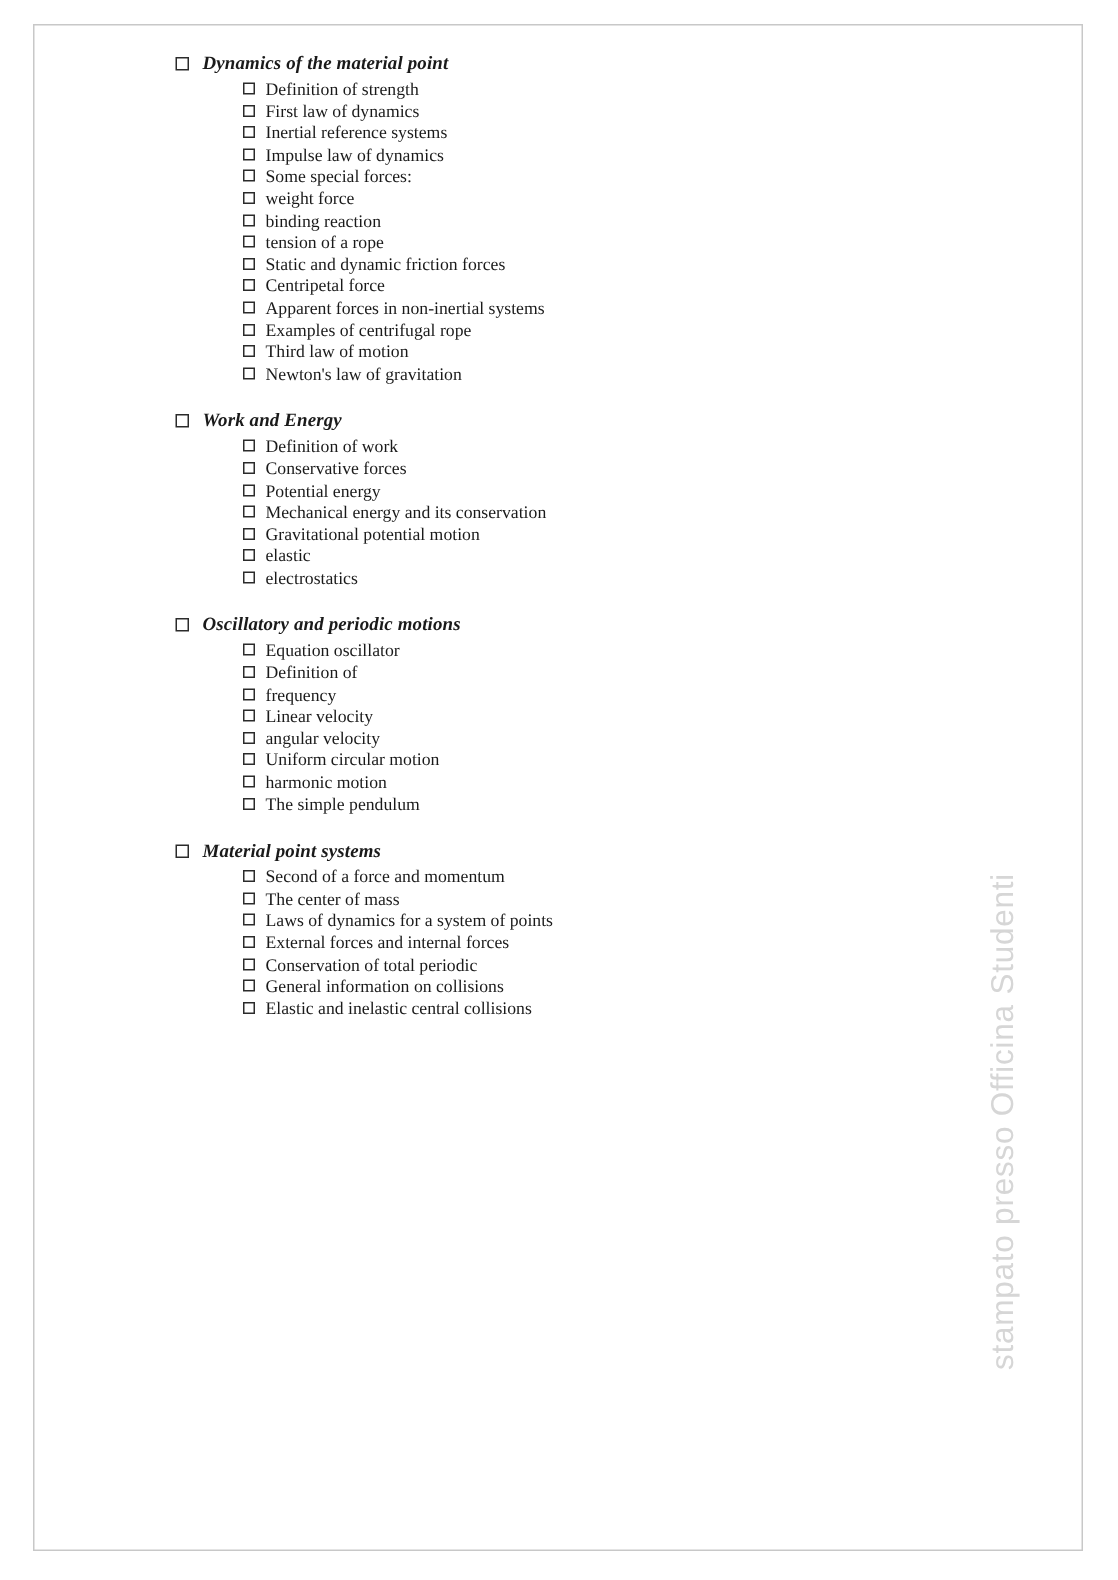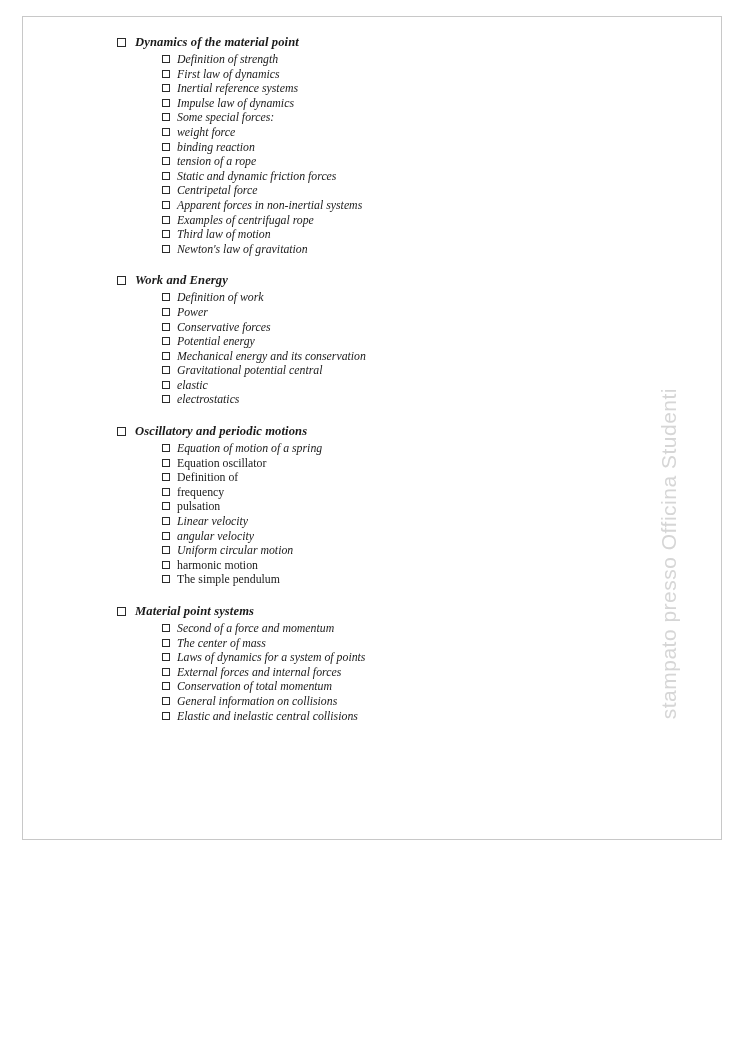--- a/index.html
+++ b/index.html
@@ -12,21 +12,21 @@
     height: 1053px;
     font-family: "Liberation Serif", serif;
     position: relative;
     overflow: hidden;
   }
   .page {
     position: absolute;
     left: 22px;
     top: 16px;
     width: 700px;
-    height: 824px;
+    height: 1018px;
     border: 1px solid #c8c8c8;
     background: #ffffff;
     box-sizing: border-box;
     overflow: hidden;
   }
   .content {
     position: absolute;
     left: 72px;
     top: 18px;
     width: 560px;
@@ -66,21 +66,20 @@
     font-family: "Liberation Serif", serif;
     font-weight: bold;
     font-style: italic;
     font-size: 12.6px;
     line-height: 14px;
     color: #1a1a1a;
     letter-spacing: 0.1px;
   }
   .item-text {
     font-family: "Liberation Serif", serif;
-    font-style: italic;
     font-size: 11.8px;
     line-height: 14px;
     color: #1a1a1a;
     white-space: nowrap;
   }
   .item-text.upright {
     font-style: normal;
   }
   .watermark {
     position: absolute;
@@ -168,74 +167,62 @@
         <div class="heading-row">
           <span class="cb big"></span>
           <span class="heading-text">Work and Energy</span>
         </div>
         <div class="item-row">
           <span class="cb"></span>
           <span class="item-text">Definition of work</span>
         </div>
         <div class="item-row">
           <span class="cb"></span>
-          <span class="item-text">Power</span>
-        </div>
-        <div class="item-row">
-          <span class="cb"></span>
           <span class="item-text">Conservative forces</span>
         </div>
         <div class="item-row">
           <span class="cb"></span>
           <span class="item-text">Potential energy</span>
         </div>
         <div class="item-row">
           <span class="cb"></span>
           <span class="item-text">Mechanical energy and its conservation</span>
         </div>
         <div class="item-row">
           <span class="cb"></span>
-          <span class="item-text">Gravitational potential central</span>
+          <span class="item-text">Gravitational potential motion</span>
         </div>
         <div class="item-row">
           <span class="cb"></span>
           <span class="item-text">elastic</span>
         </div>
         <div class="item-row">
           <span class="cb"></span>
           <span class="item-text">electrostatics</span>
         </div>
       </div>
       <div class="section">
         <div class="heading-row">
           <span class="cb big"></span>
           <span class="heading-text">Oscillatory and periodic motions</span>
         </div>
         <div class="item-row">
           <span class="cb"></span>
-          <span class="item-text">Equation of motion of a spring</span>
-        </div>
-        <div class="item-row">
-          <span class="cb"></span>
           <span class="item-text upright">Equation oscillator</span>
         </div>
         <div class="item-row">
           <span class="cb"></span>
           <span class="item-text upright">Definition of</span>
         </div>
         <div class="item-row">
           <span class="cb"></span>
           <span class="item-text upright">frequency</span>
         </div>
         <div class="item-row">
           <span class="cb"></span>
-          <span class="item-text upright">pulsation</span>
-        </div>
-        <div class="item-row">
-          <span class="cb"></span>
           <span class="item-text">Linear velocity</span>
         </div>
         <div class="item-row">
           <span class="cb"></span>
           <span class="item-text">angular velocity</span>
         </div>
         <div class="item-row">
           <span class="cb"></span>
           <span class="item-text">Uniform circular motion</span>
         </div>
@@ -264,21 +251,21 @@
         <div class="item-row">
           <span class="cb"></span>
           <span class="item-text">Laws of dynamics for a system of points</span>
         </div>
         <div class="item-row">
           <span class="cb"></span>
           <span class="item-text">External forces and internal forces</span>
         </div>
         <div class="item-row">
           <span class="cb"></span>
-          <span class="item-text">Conservation of total momentum</span>
+          <span class="item-text">Conservation of total periodic</span>
         </div>
         <div class="item-row">
           <span class="cb"></span>
           <span class="item-text">General information on collisions</span>
         </div>
         <div class="item-row">
           <span class="cb"></span>
           <span class="item-text">Elastic and inelastic central collisions</span>
         </div>
       </div>

